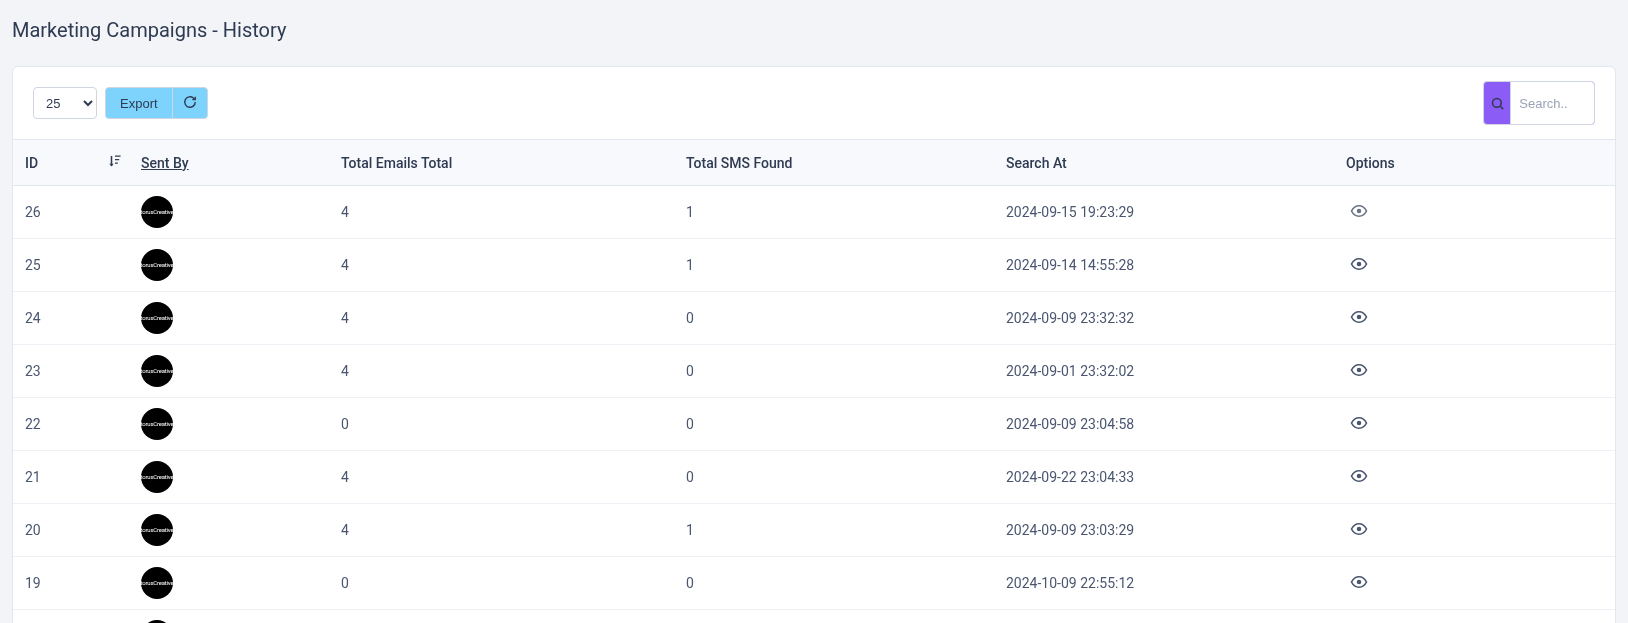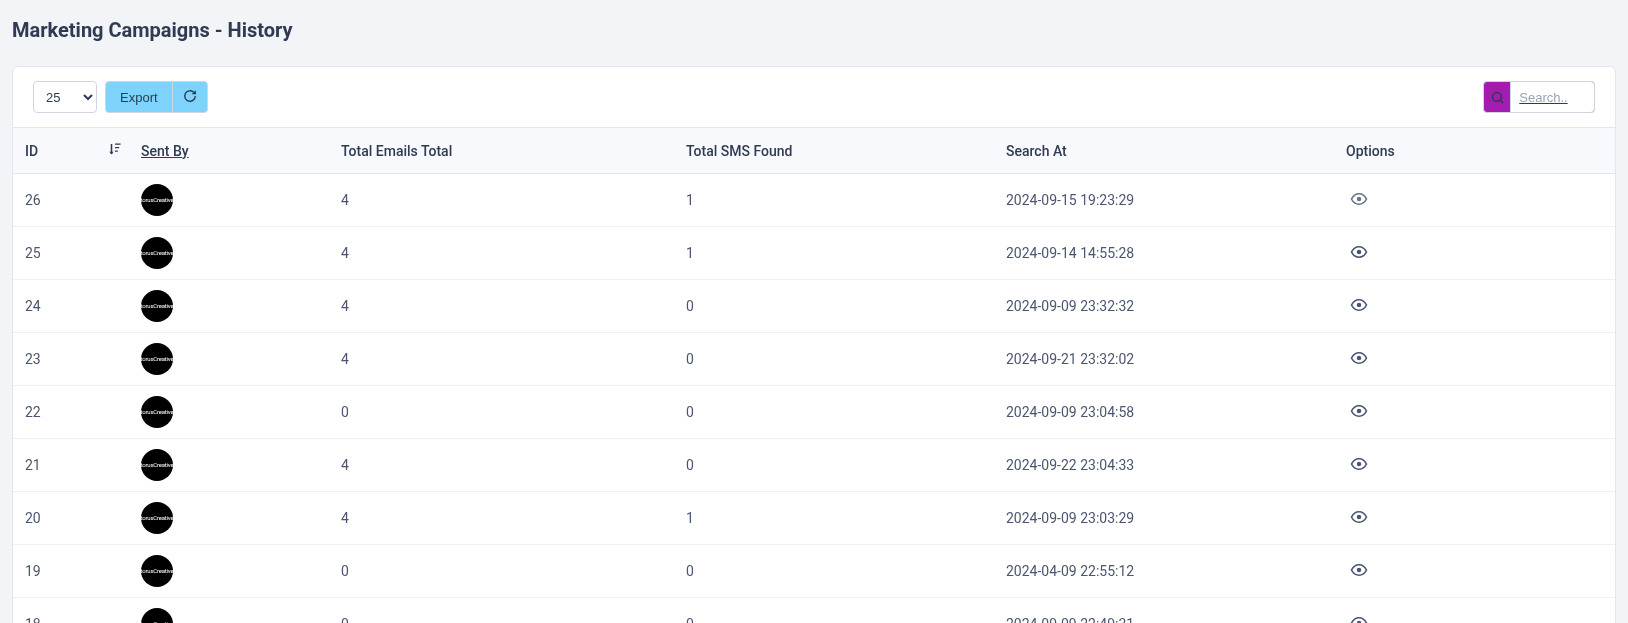--- a/index.html
+++ b/index.html
@@ -4,21 +4,21 @@
   <style>
     * { box-sizing: border-box; margin: 0; padding: 0; }
     body {
       font-family: -apple-system, BlinkMacSystemFont, "Segoe UI", Roboto, "Helvetica Neue", Arial, sans-serif;
       background: #f2f4f7;
       color: #2f3b52;
       font-size: 14px;
     }
     .page-title {
       font-size: 20px;
-      font-weight: 700;
+      font-weight: 400;
       color: #2f3b52;
       padding: 18px 12px 24px 12px;
     }
     .card {
       background: #fff;
       border: 1px solid #e2e6ee;
       border-radius: 6px;
       margin: 0 12px 24px 12px;
       overflow: hidden;
     }
@@ -54,24 +54,23 @@
     }
     .btn-group .btn:first-child { border-top-left-radius: 4px; border-bottom-left-radius: 4px; }
     .btn-group .btn:last-child  { border-top-right-radius: 4px; border-bottom-right-radius: 4px; margin-left: -1px; padding: 0 10px; }
     .btn svg { width: 14px; height: 14px; }
     .search-wrap {
       display: flex;
       align-items: stretch;
       border: 1px solid #cfd5e1;
       border-radius: 4px;
       overflow: hidden;
-      height: 32px;
-      background: #a21caf;
+      height: 44px;
+      background: #8b5cf6;
       width: 112px;
-      text-decoration: underline;
     }
     .search-icon-cell {
       width: 38px;
       display: flex;
       align-items: center;
       justify-content: center;
       border-right: 1px solid #cfd5e1;
       color: #2f3b52;
     }
     .search-icon-cell svg { width: 15px; height: 15px; }
@@ -250,21 +249,21 @@
                 </svg></span>
             </button></td>
         </tr>
         <tr class="data-row">
           <td>23</td>
           <td>
             <div class="avatar">torusCreative</div>
           </td>
           <td>4</td>
           <td>0</td>
-          <td>2024-09-21 23:32:02</td>
+          <td>2024-09-01 23:32:02</td>
           <td><button class="eye-btn">
               <span><svg viewBox="0 0 24 24" fill="none" stroke="currentColor" stroke-width="2.2">
                   <path d="M2 12s3.5-7 10-7 10 7 10 7-3.5 7-10 7S2 12 2 12z"></path>
                   <circle cx="12" cy="12" r="3" fill="currentColor" stroke="none"></circle>
                 </svg></span>
             </button></td>
         </tr>
         <tr class="data-row">
           <td>22</td>
           <td>
@@ -310,21 +309,21 @@
                 </svg></span>
             </button></td>
         </tr>
         <tr class="data-row">
           <td>19</td>
           <td>
             <div class="avatar">torusCreative</div>
           </td>
           <td>0</td>
           <td>0</td>
-          <td>2024-04-09 22:55:12</td>
+          <td>2024-10-09 22:55:12</td>
           <td><button class="eye-btn">
               <span><svg viewBox="0 0 24 24" fill="none" stroke="currentColor" stroke-width="2.2">
                   <path d="M2 12s3.5-7 10-7 10 7 10 7-3.5 7-10 7S2 12 2 12z"></path>
                   <circle cx="12" cy="12" r="3" fill="currentColor" stroke="none"></circle>
                 </svg></span>
             </button></td>
         </tr>
         <tr class="data-row">
           <td>18</td>
           <td>

